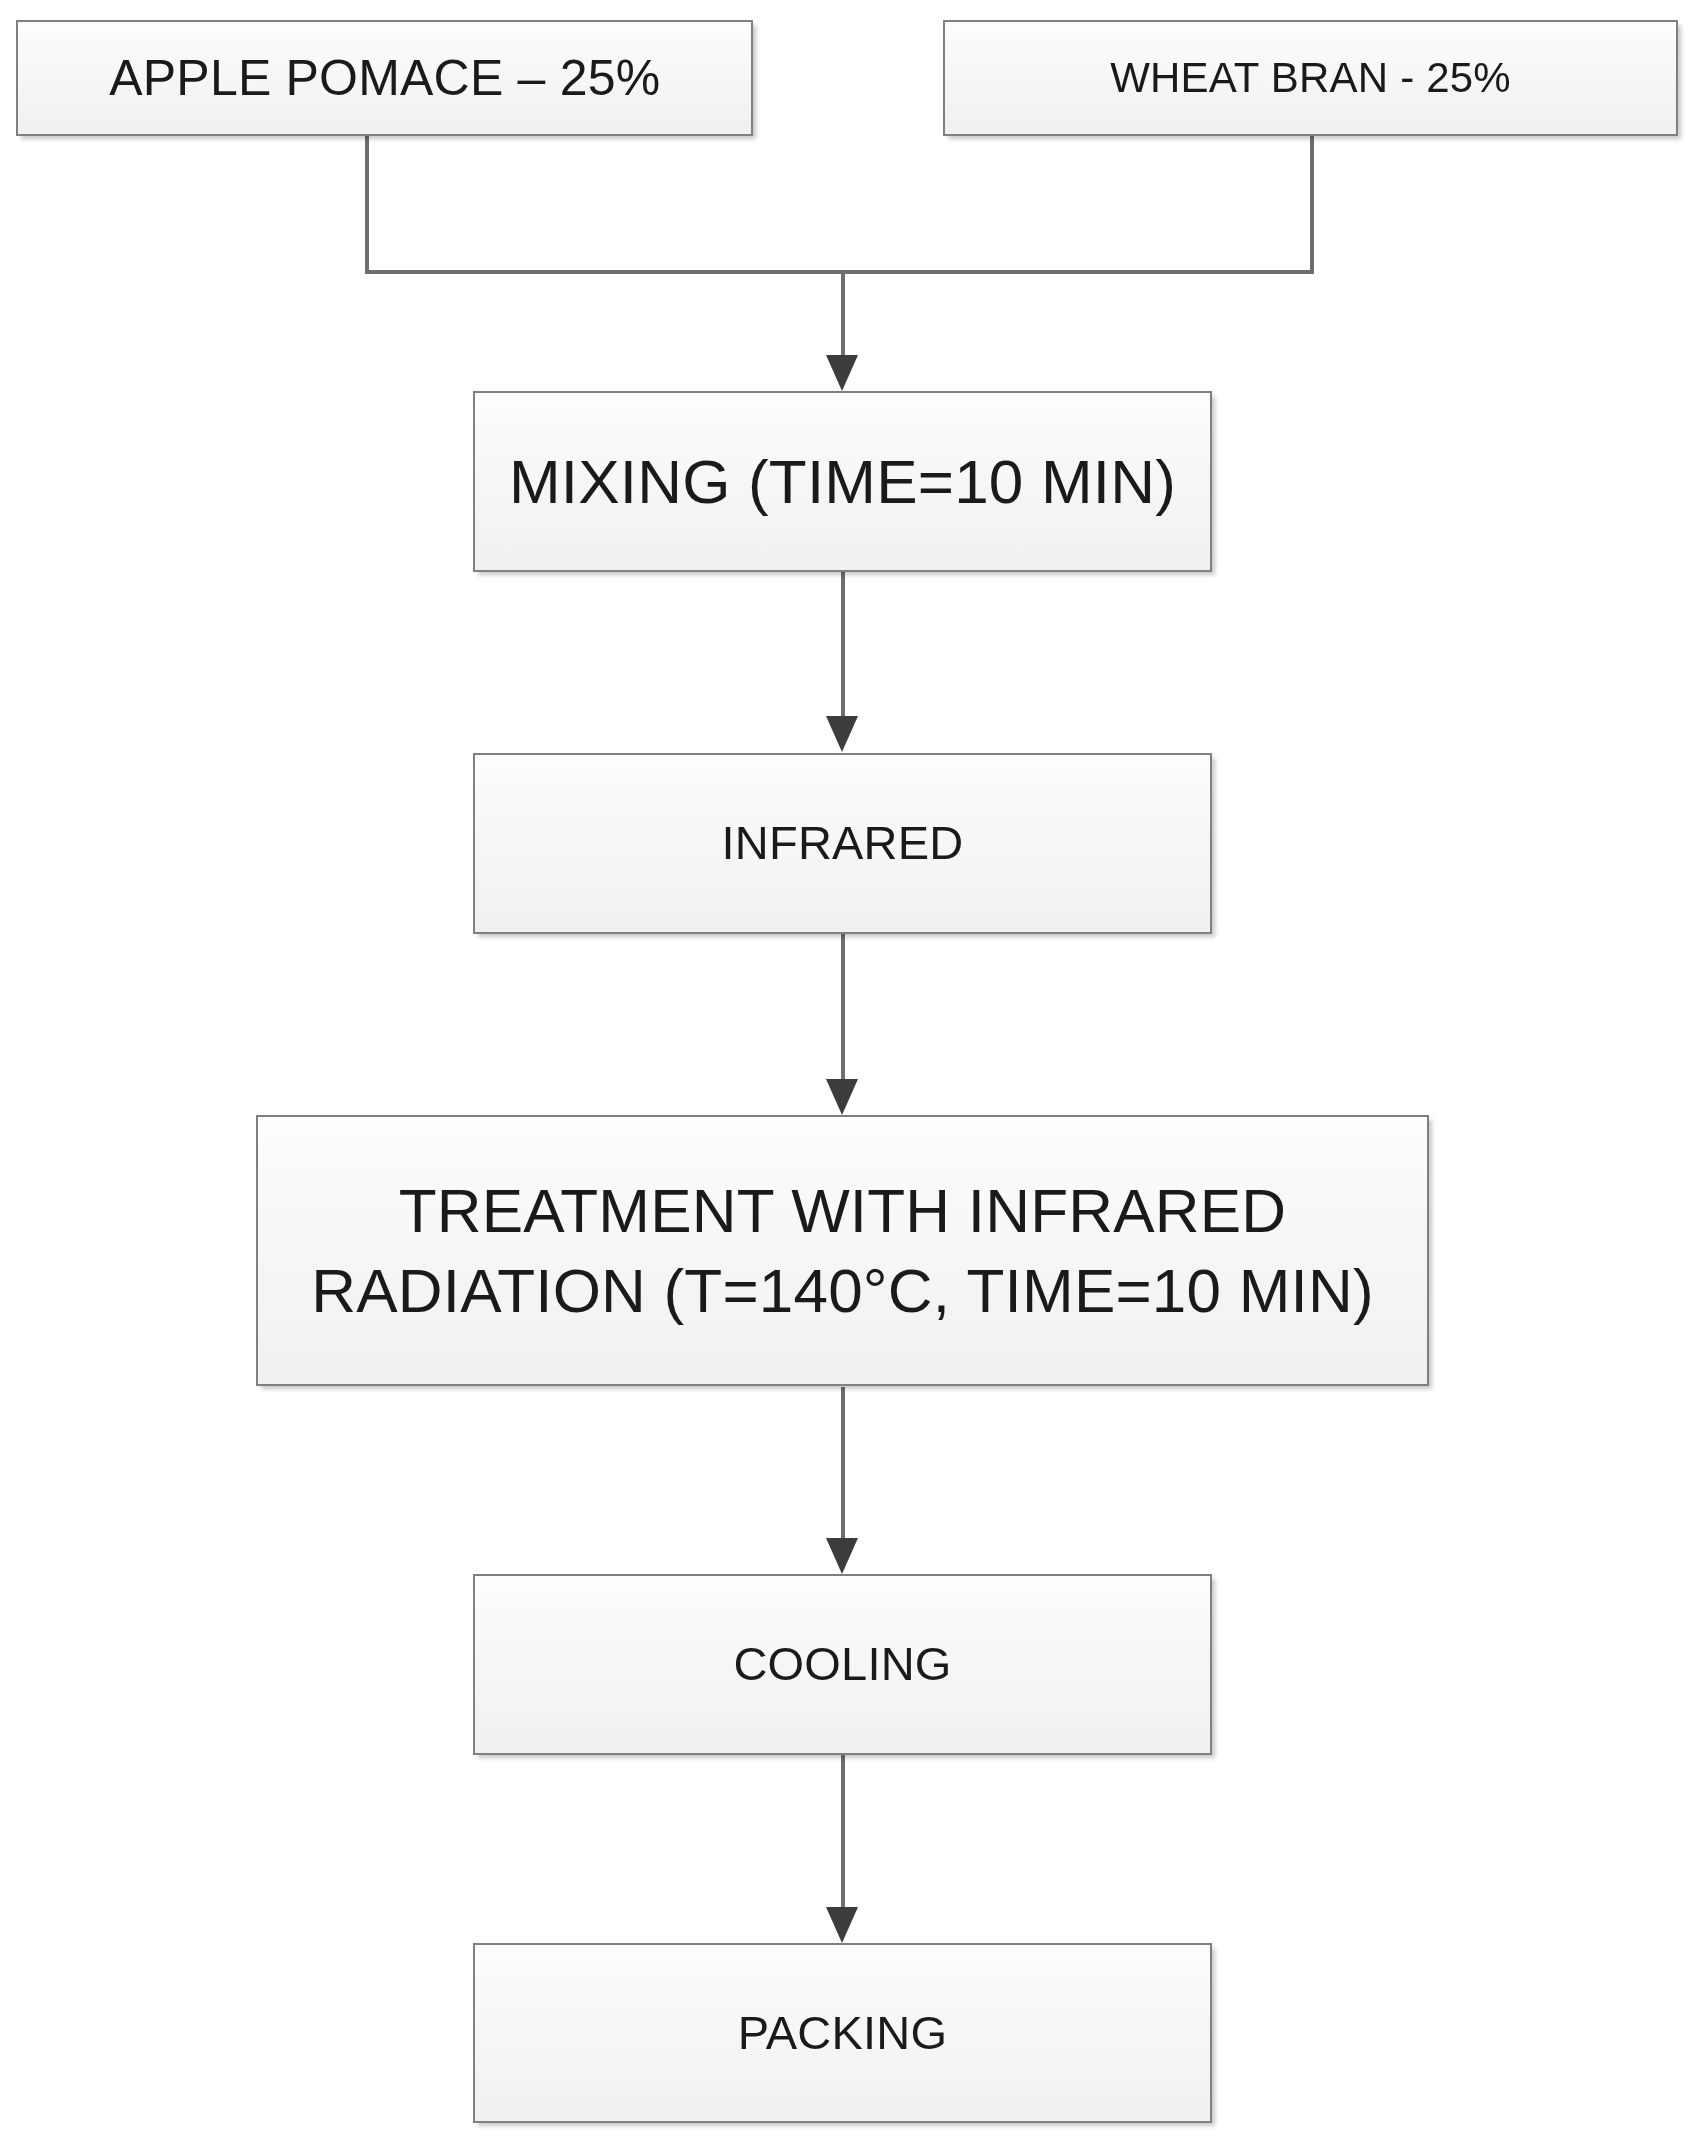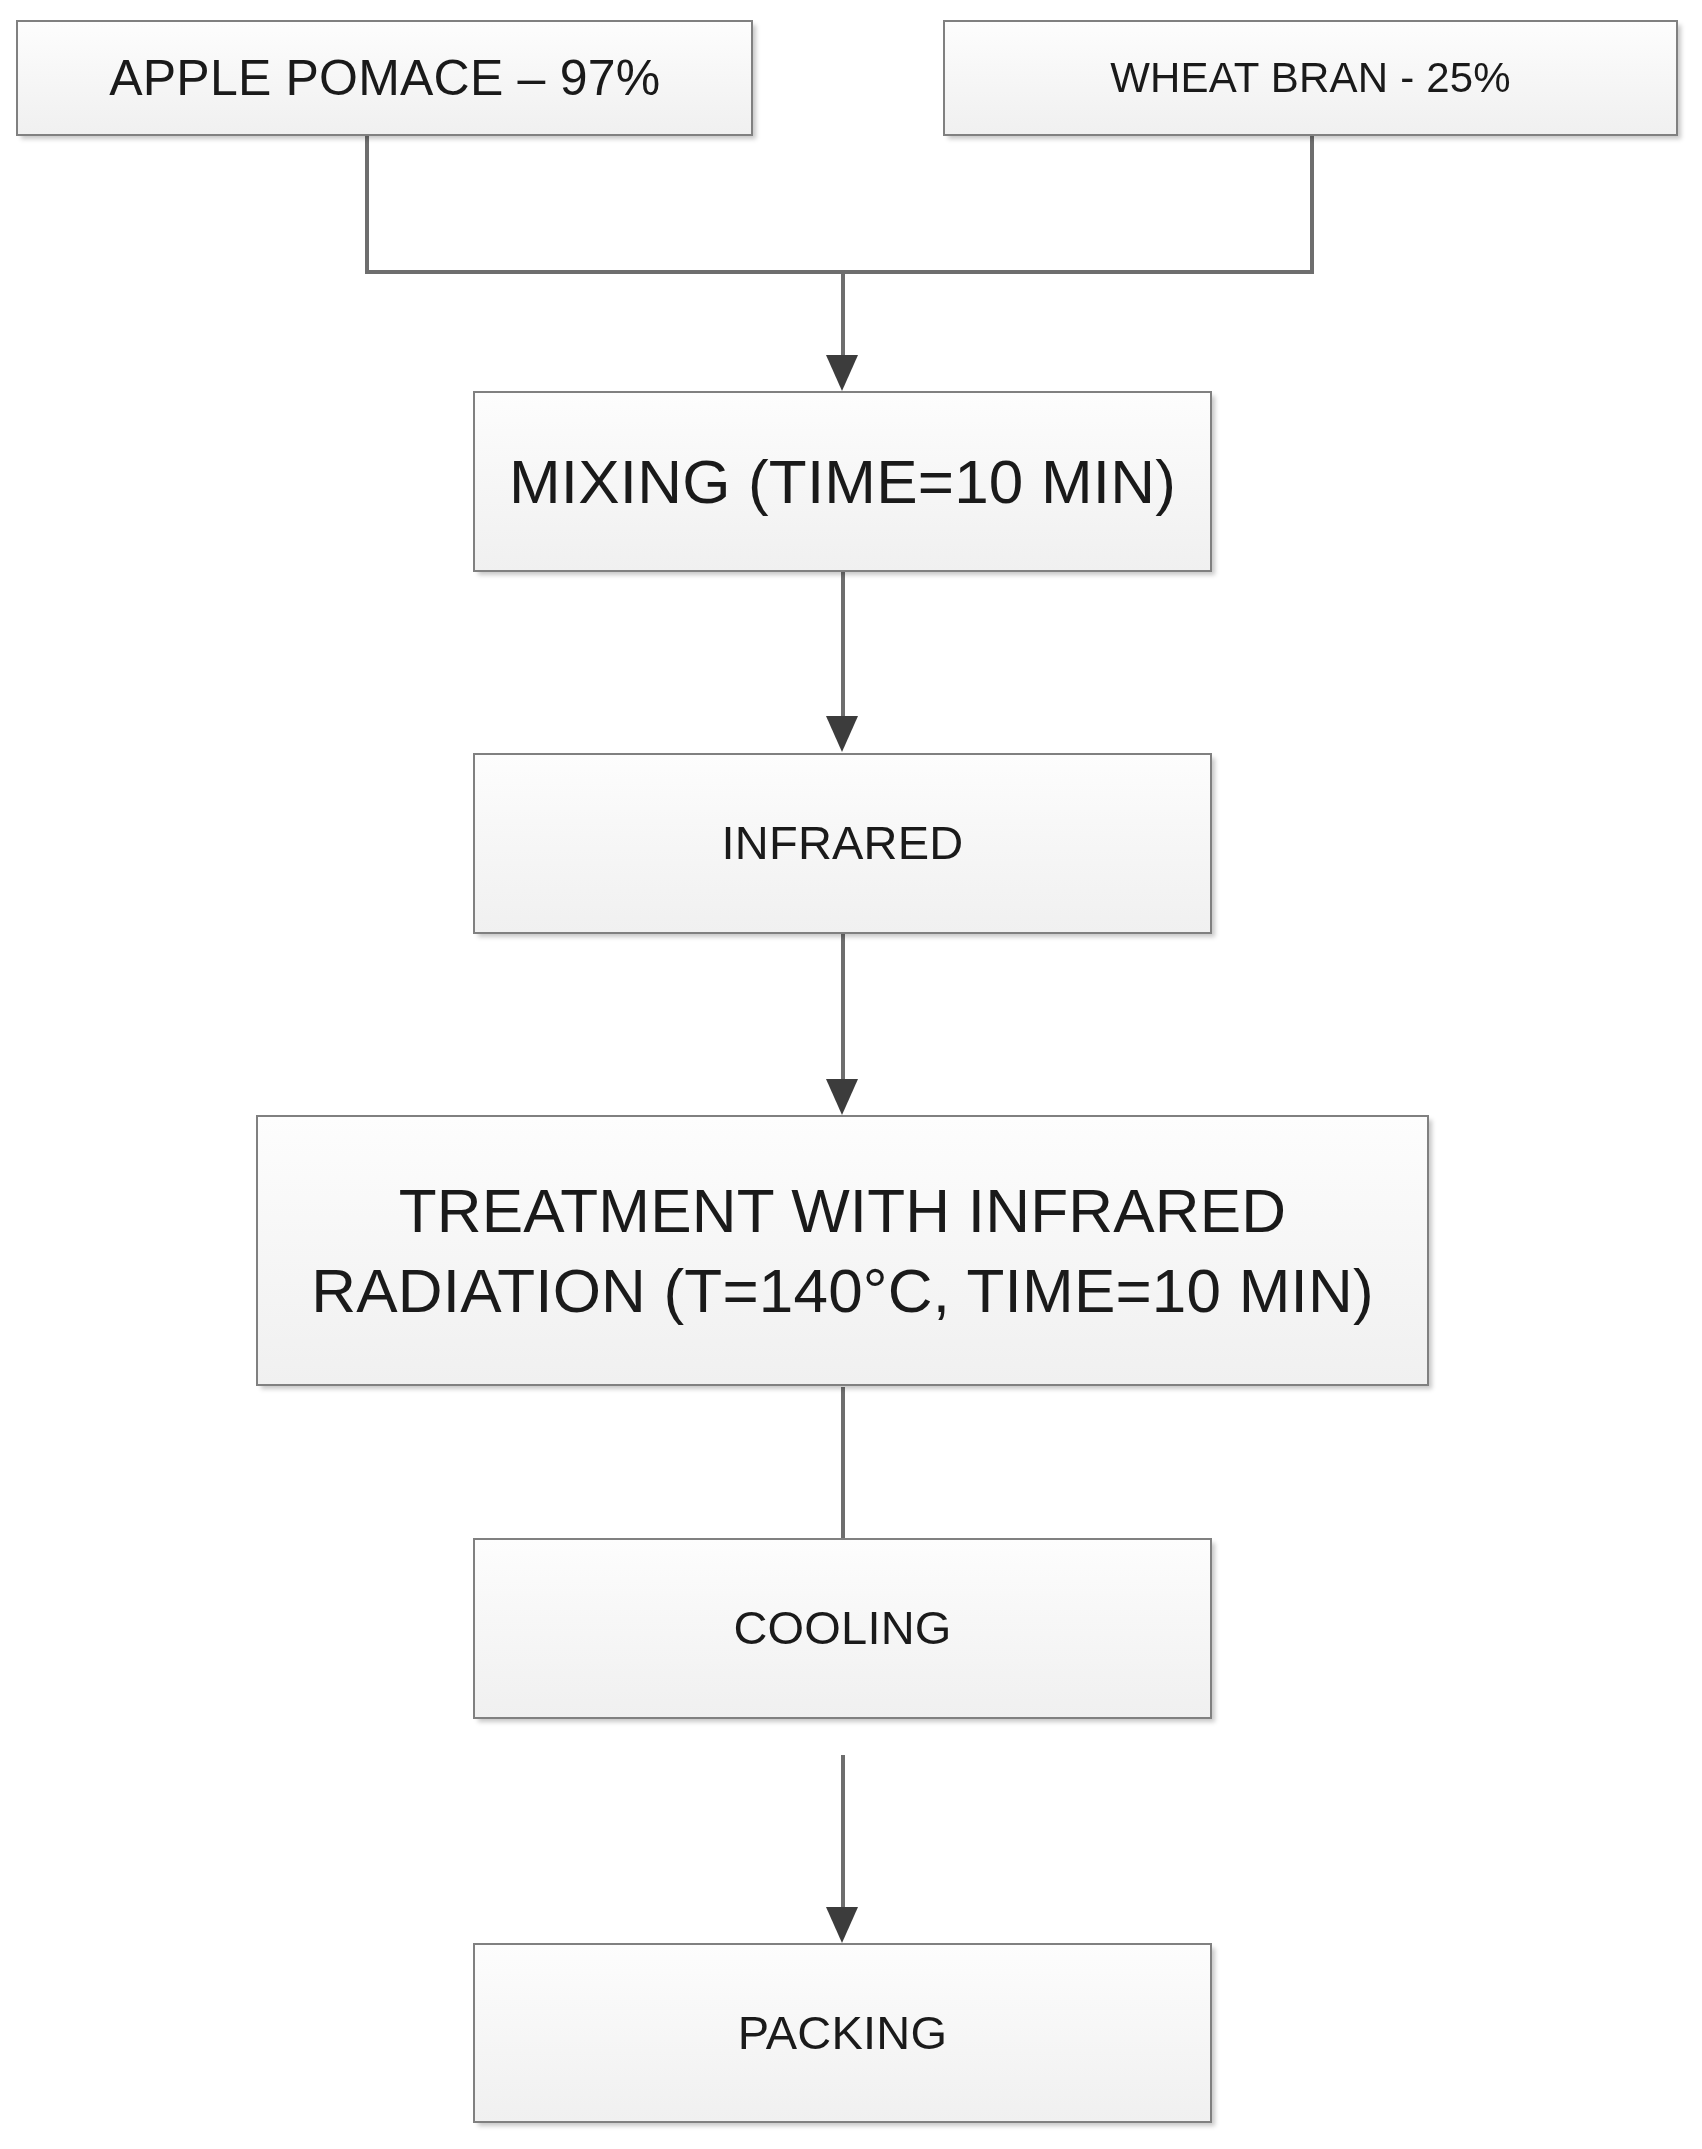--- a/index.html
+++ b/index.html
@@ -40,21 +40,21 @@
     white-space: pre-line;
     padding: 0 9px;
     box-sizing: border-box;
   }
   
   #node-apple-pomace   { left: 16.3px;  top: 20px;   width: 737px;  height: 116px; font-size: 50px; }
   #node-wheat-bran     { left: 943px;top: 20px;   width: 735px;  height: 116px; font-size: 42px; }
   #node-mixing         { left: 473px; top: 391px;  width: 739px;  height: 181px; font-size: 62px; }
   #node-shaping        { left: 473px; top: 753px;  width: 739px;  height: 181px; font-size: 47px; }
   #node-infrared       { left: 256px; top: 1115px; width: 1173px; height: 271px; font-size: 62px; }
-  #node-cooling        { left: 473px; top: 1538px; width: 739px;  height: 181px; font-size: 47px; }
+  #node-cooling        { left: 473px; top: 1574px; width: 739px;  height: 181px; font-size: 47px; }
   #node-packing        { left: 473px; top: 1943px; width: 739px;  height: 180px; font-size: 47px; }
 
   
   .conn-v {
     position: absolute;
     width: 3.6px;
     background: #6e6e6e;
     z-index: 1;
   }
   .conn-h {
@@ -94,21 +94,21 @@
   
   #conn-cooling-packing-line  { left: 841px; top: 1755px; height: 154px; }
   #conn-cooling-packing-arrow { left: 826px; top: 1907px; }
 </style>
 </head>
 <body>
 
 <div id="flow-root">
 
   <div class="node" id="node-apple-pomace">
-    <span class="node-label">APPLE POMACE – 97%</span>
+    <span class="node-label">APPLE POMACE – 25%</span>
   </div>
 
   <div class="node" id="node-wheat-bran">
     <span class="node-label">WHEAT BRAN - 25%</span>
   </div>
 
   <div class="conn-v" id="merge-drop-left"></div>
   <div class="conn-v" id="merge-drop-right"></div>
   <div class="conn-h" id="merge-bar"></div>
   <div class="conn-v" id="merge-stem"></div>

